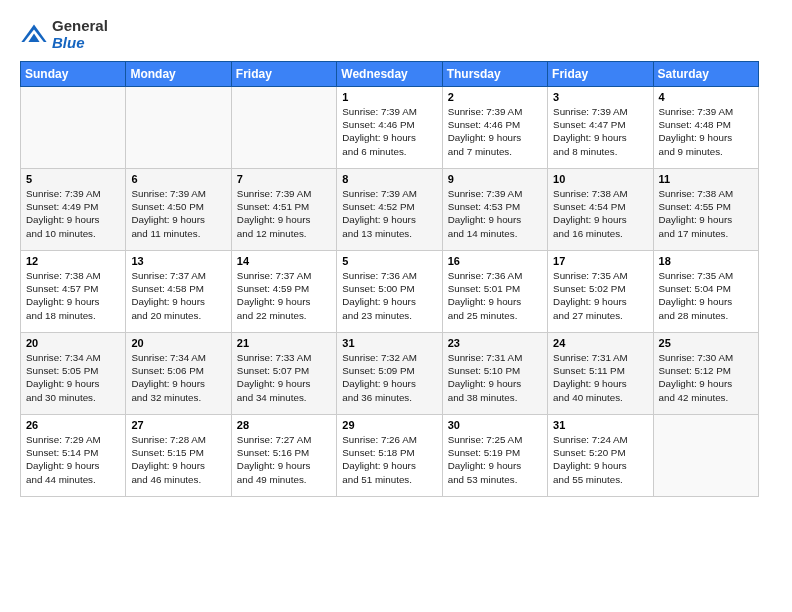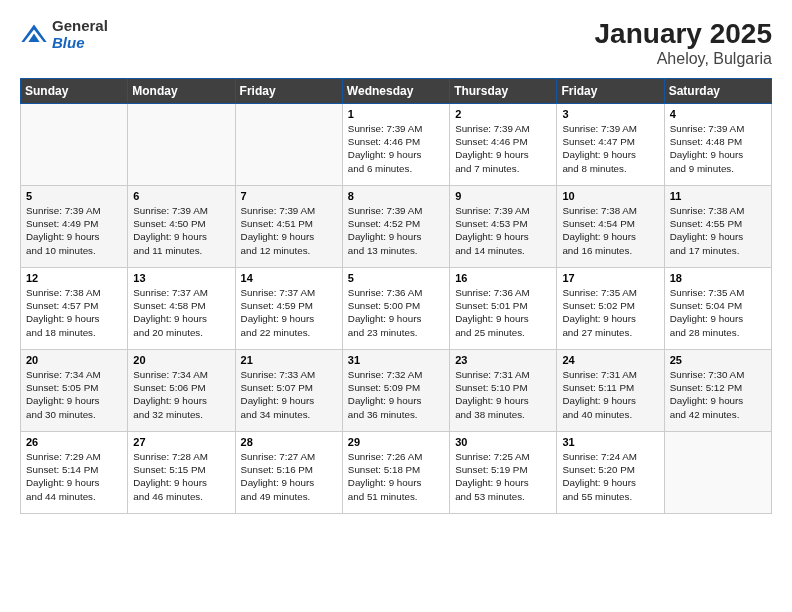--- a/index.html
+++ b/index.html
@@ -6,21 +6,21 @@
     body {
       font-family: Arial, sans-serif;
       background: #fff;
       width: 792px;
       height: 612px;
       overflow: hidden;
     }
     .page {
       width: 792px;
       height: 568px;
-      padding: 18px 20px 12px 20px;
+      padding: 18px 33px 12px 20px;
     }
     .header {
       display: flex;
       justify-content: space-between;
       align-items: flex-start;
       margin-bottom: 10px;
     }
     .logo {
       display: flex;
       align-items: center;
@@ -52,21 +52,21 @@
       font-size: 16px;
       font-weight: normal;
       color: #444;
     }
     .calendar {
       width: 100%;
       border-collapse: collapse;
       font-size: 10.5px;
     }
     .calendar thead th {
-      background-color: #404040;
+      background-color: #3b82f6;
       color: #fff;
       font-weight: bold;
       font-size: 12px;
       padding: 5px 4px;
       text-align: left;
       border: 1px solid #1255a0;
     }
     .calendar tbody td {
       border: 1px solid #ccc;
       vertical-align: top;
@@ -104,24 +104,20 @@
       <svg class="logo-icon" viewBox="0 0 40 40">
         <polygon points="20,5 38,30 2,30" fill="#1565c0"></polygon>
         <polygon points="20,12 34,30 6,30" fill="#fff"></polygon>
         <polygon points="20,18 28,30 12,30" fill="#1565c0"></polygon>
       </svg>
       <div class="logo-text">
         <span class="general">General</span>
         <span class="blue">Blue</span>
       </div>
     </div>
-    <div class="title-block">
-      <h1>January 2025</h1>
-      <h2>Aheloy, Bulgaria</h2>
-    </div>
   </div>
 
   <table class="calendar">
     <thead>
       <tr>
 
       <th>Sunday</th>
           <th>Monday</th>
           <th>Friday</th>
           <th>Wednesday</th>

